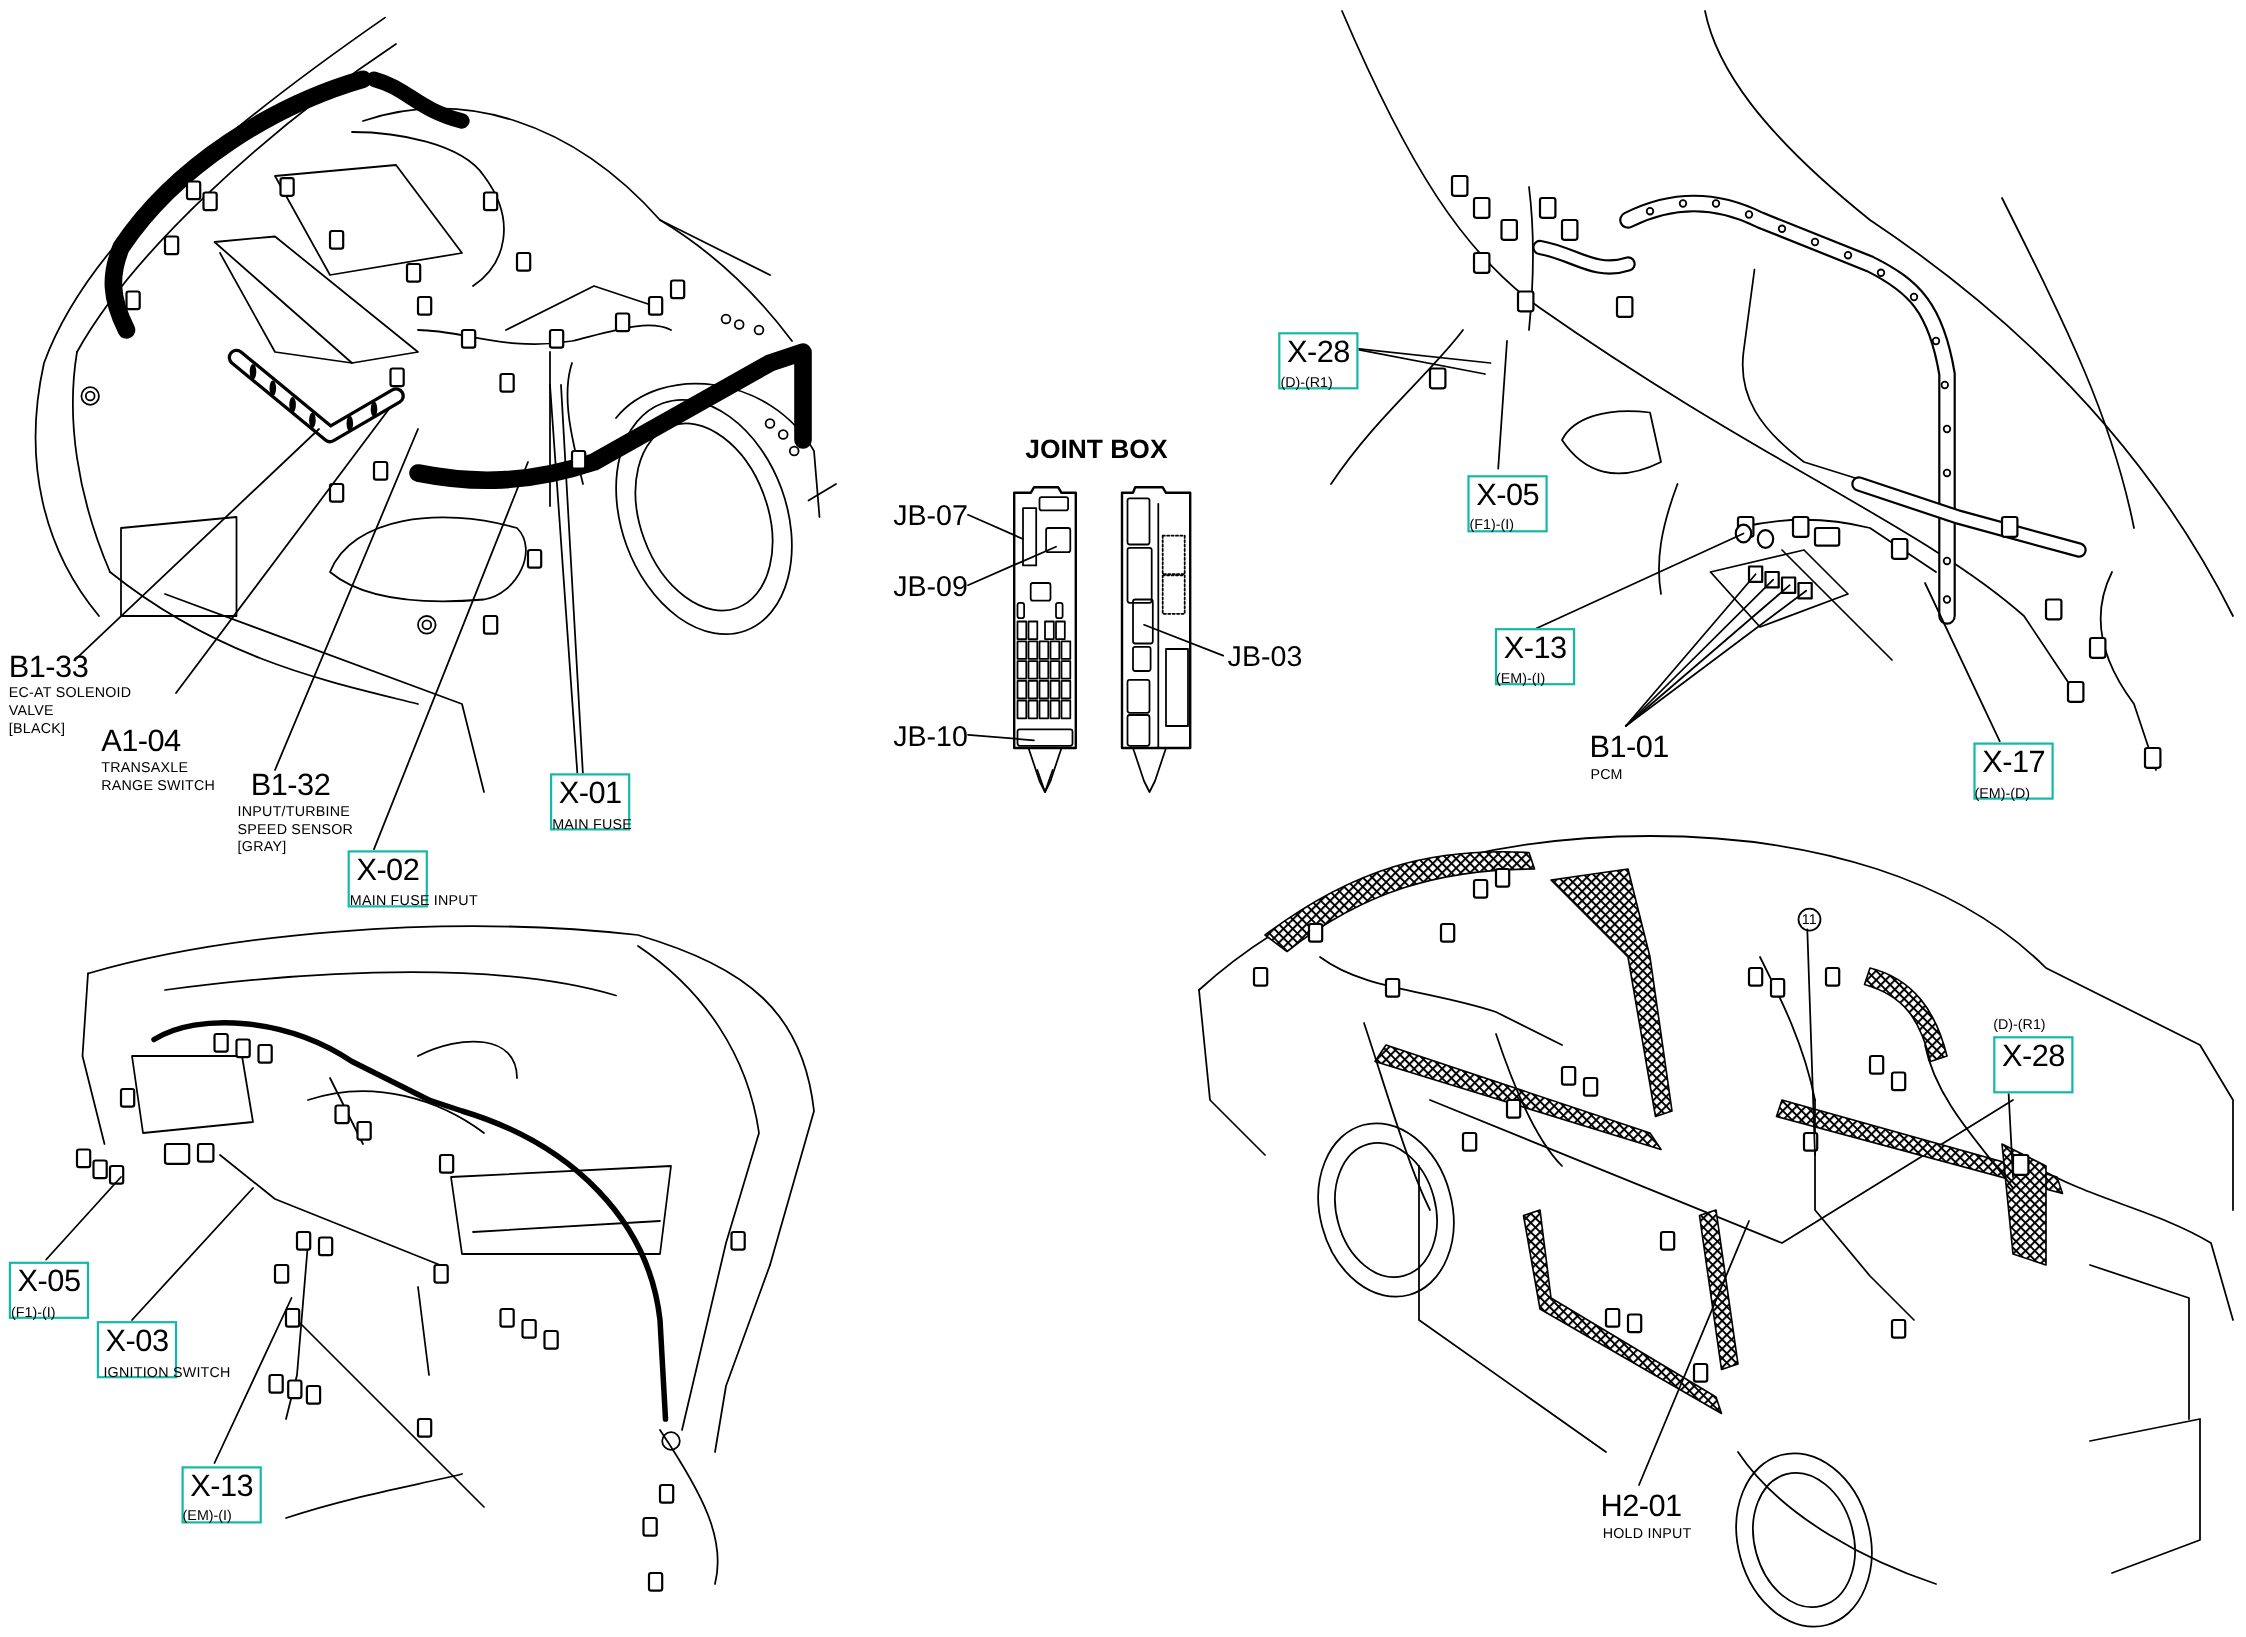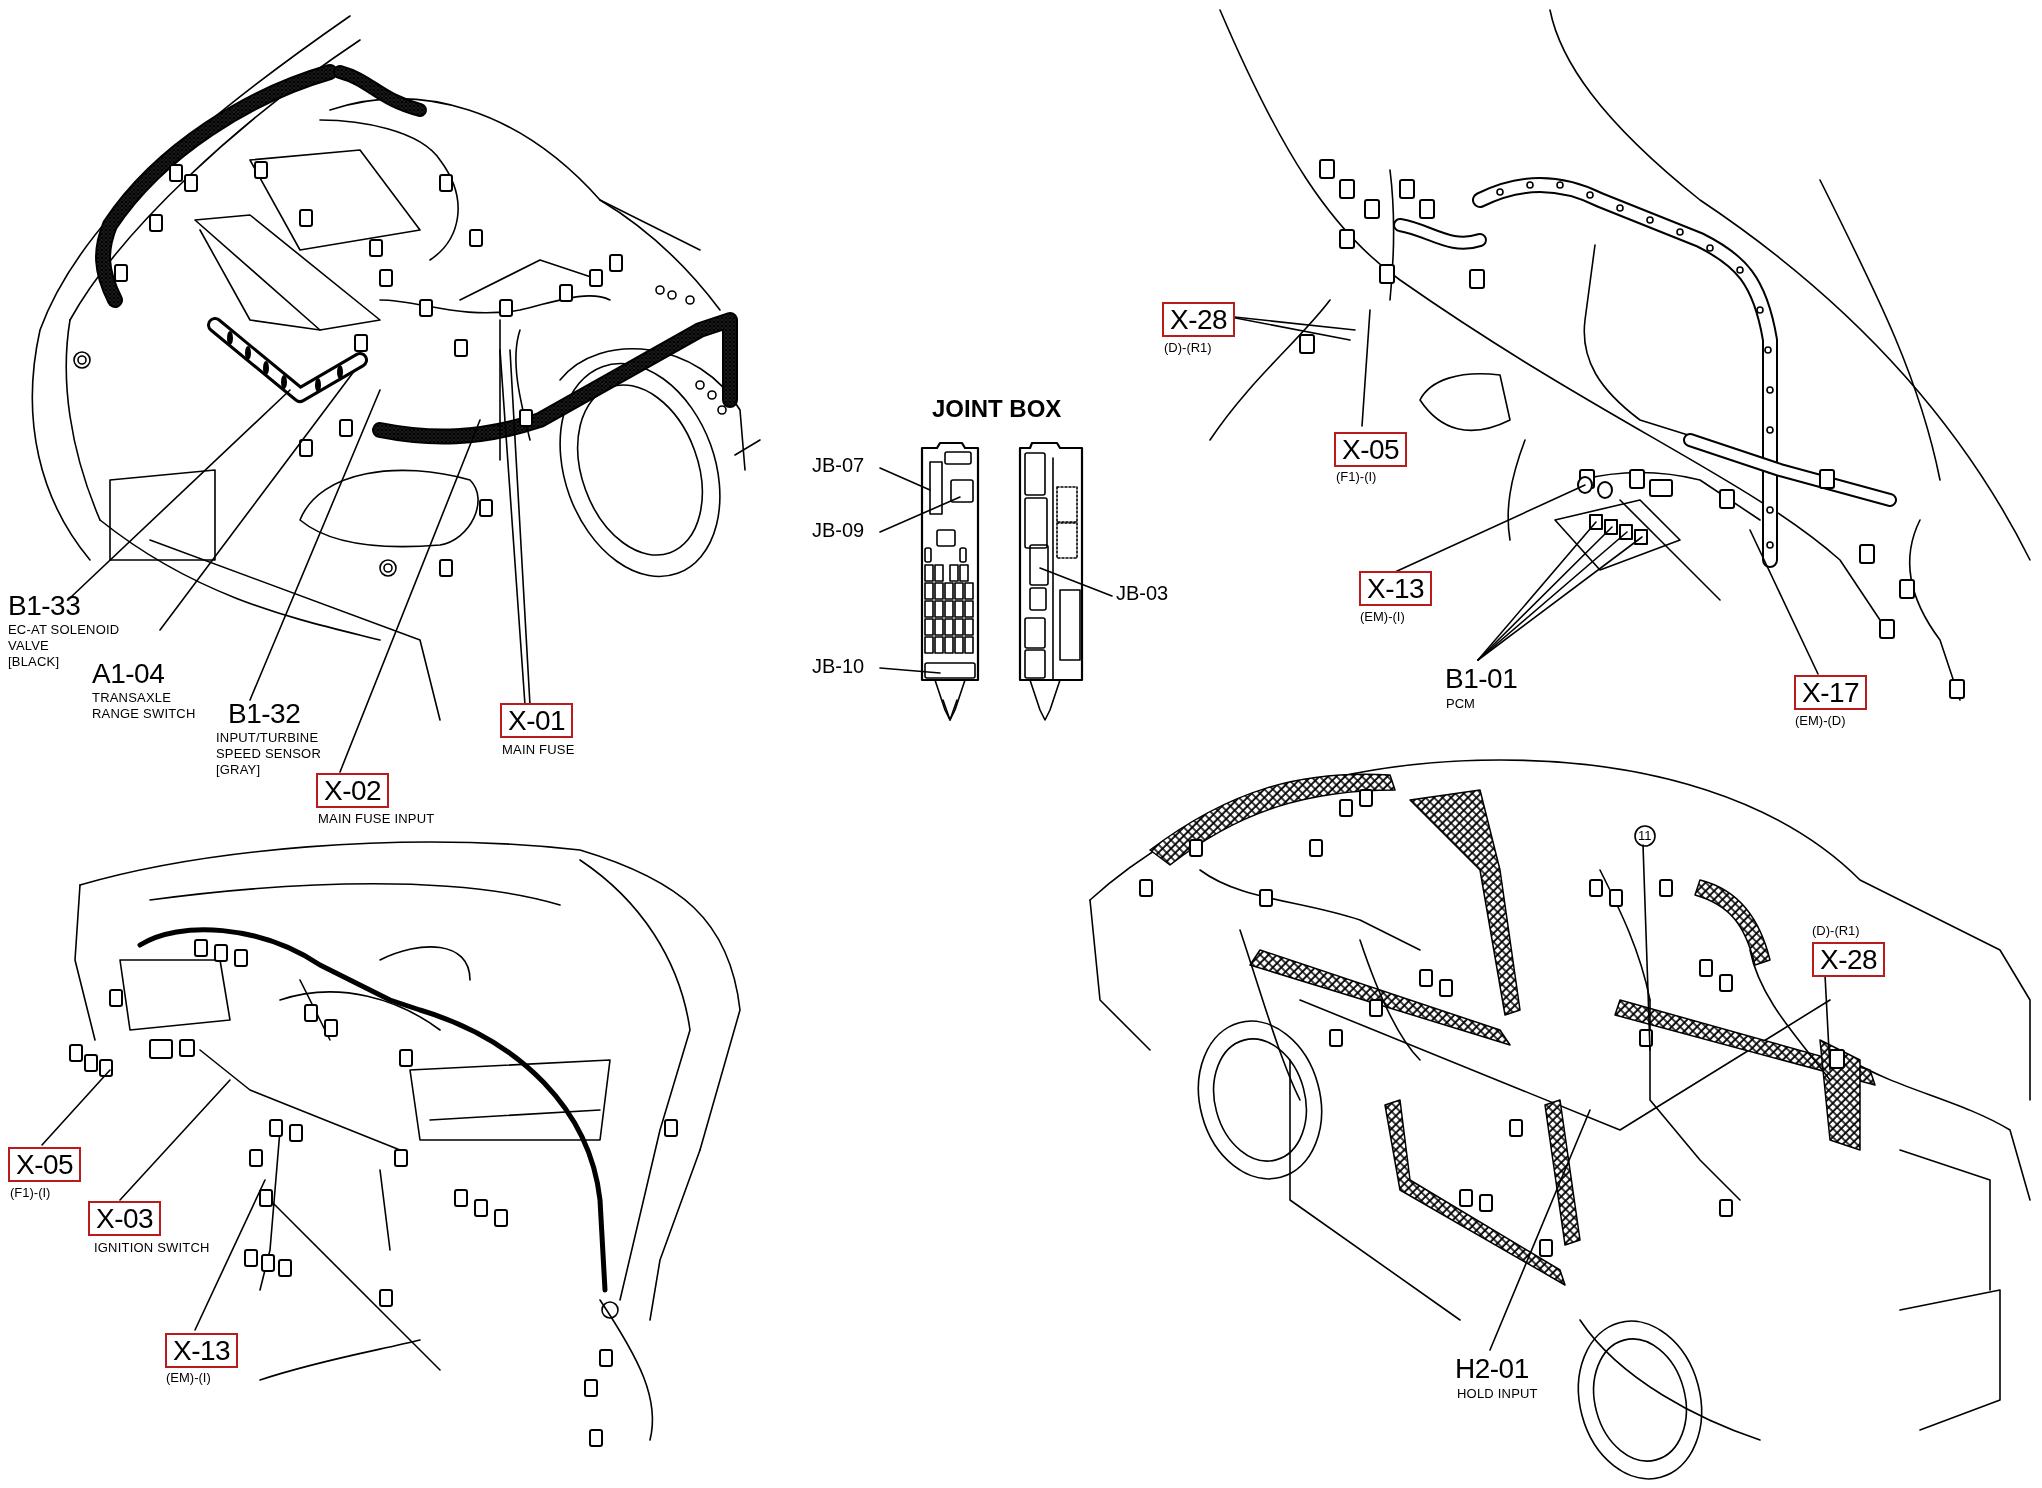--- a/index.html
+++ b/index.html
@@ -1,25 +1,25 @@
 <!DOCTYPE html>
 <html><head>
 <meta charset="utf-8">
 <style>
   html, body { margin: 0; padding: 0; background: #ffffff; }
   body { width: 2042px; height: 1488px; position: relative; overflow: hidden;
          font-family: "Liberation Sans", sans-serif; color: #000; }
   svg.art { position: absolute; left: 0; top: 0; }
   .lbl { position: absolute; line-height: 1; white-space: nowrap; }
   .code { font-size: 28px; letter-spacing: -0.5px; }
-  .code.boxed { border: 2px solid #b91c1c; padding: 2px 6px 1px 6px; background: #fff; }
+  .code.boxed { border: 2px solid #14b8a6; padding: 2px 6px 18px 6px; background: #fff; }
   .desc { font-size: 13px; line-height: 16px; letter-spacing: 0.2px; white-space: pre; }
   .sub  { font-size: 13px; }
   .title { font-size: 24px; font-weight: bold; }
-  .jb   { font-size: 20px; }
+  .jb   { font-size: 26px; }
 </style>
 </head>
 <body>
 
 <svg class="art" width="2042" height="1488" viewBox="0 0 2042 1488" fill="none" stroke="#000" stroke-width="1.6" stroke-linecap="round" stroke-linejoin="round">
   <defs>
     <pattern id="dots" width="4" height="4" patternUnits="userSpaceOnUse">
       <rect width="4" height="4" fill="#fff"></rect>
         <circle cx="2" cy="2" r="0.9" fill="#000"></circle>
     </pattern>

